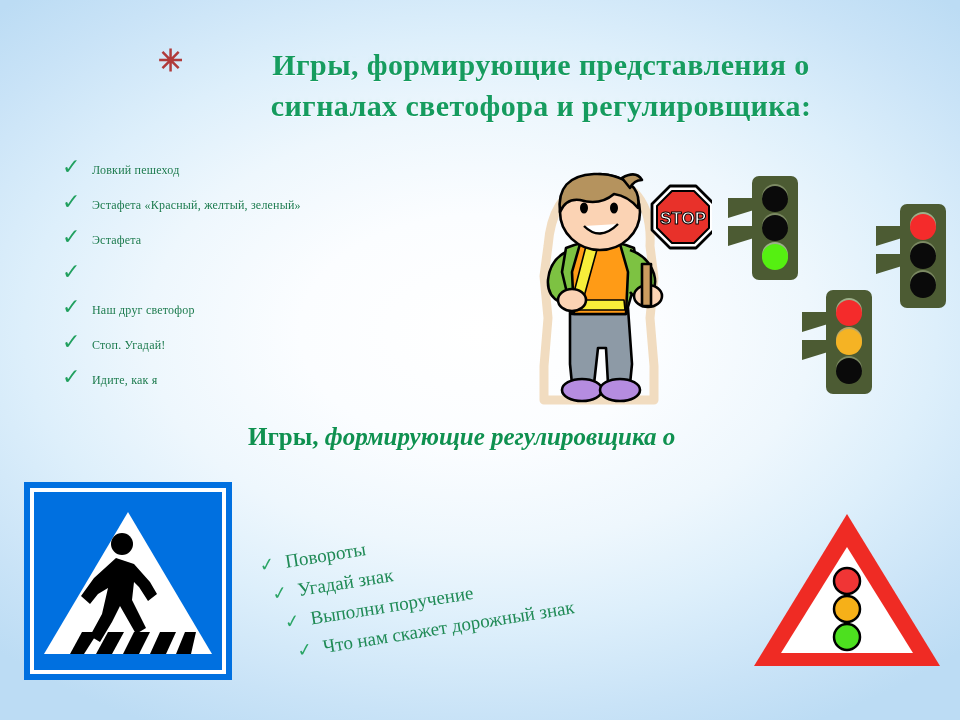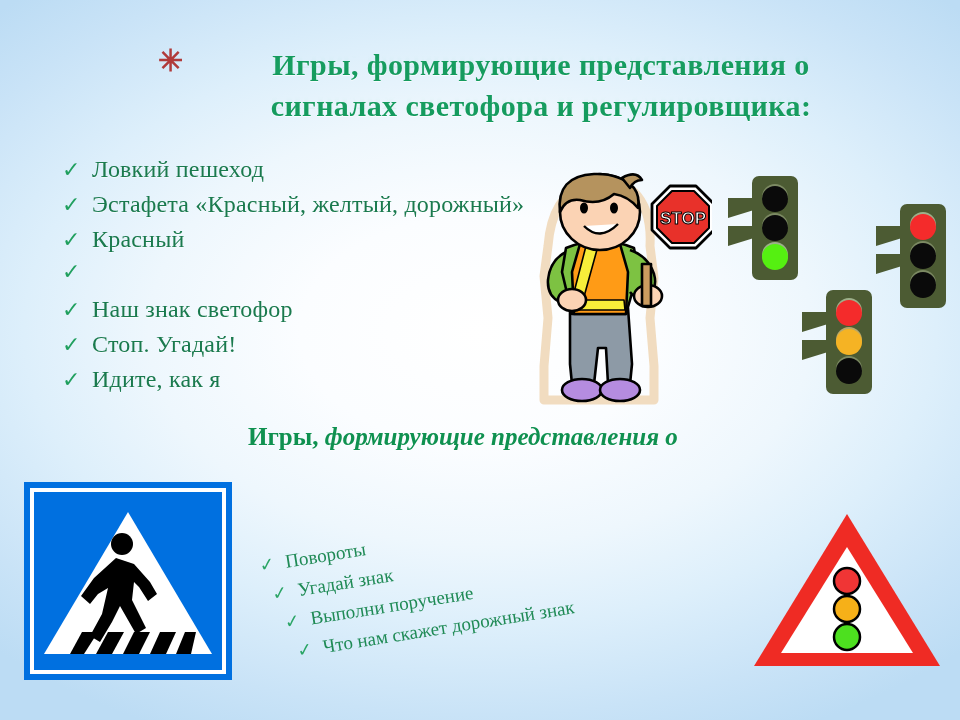--- a/index.html
+++ b/index.html
@@ -51,21 +51,21 @@
   #main-list .row{
     display:flex;align-items:baseline;
     height:35px;
   }
   #main-list .tick{
     width:30px;flex:0 0 30px;
     color:#21a05f;font-size:22px;line-height:1;font-weight:700;
     font-family:"DejaVu Sans", sans-serif;
   }
   #main-list .txt{
-    color:#1a7a4e;font-size:24px;letter-spacing:.2px;
+    color:#1a7a4e;font-size:12px;letter-spacing:.2px;
     text-shadow:0 1px 0 rgba(255,255,255,.55);
   }
   
   #subheading{
     position:absolute;left:248px;top:420px;width:470px;
     font-family:"Liberation Serif", serif;
     font-weight:700;font-style:italic;font-size:25px;line-height:34px;
     color:#0f9150;
     text-shadow:0 1px 0 rgba(255,255,255,.6);
   }
@@ -113,46 +113,46 @@
     </div>
   </div>
 
   <div id="main-list">
     <div class="row">
       <span class="tick">✓</span>
       <span class="txt">Ловкий пешеход</span>
     </div>
     <div class="row">
       <span class="tick">✓</span>
-      <span class="txt">Эстафета «Красный, желтый, дорожный»</span>
-    </div>
-    <div class="row">
-      <span class="tick">✓</span>
-      <span class="txt">Красный</span>
-    </div>
-    <div class="row">
-      <span class="tick">✓</span>
-    </div>
-    <div class="row">
-      <span class="tick">✓</span>
-      <span class="txt">Наш знак светофор</span>
+      <span class="txt">Эстафета «Красный, желтый, зеленый»</span>
+    </div>
+    <div class="row">
+      <span class="tick">✓</span>
+      <span class="txt">Эстафета</span>
+    </div>
+    <div class="row">
+      <span class="tick">✓</span>
+    </div>
+    <div class="row">
+      <span class="tick">✓</span>
+      <span class="txt">Наш друг светофор</span>
     </div>
     <div class="row">
       <span class="tick">✓</span>
       <span class="txt">Стоп. Угадай!</span>
     </div>
     <div class="row">
       <span class="tick">✓</span>
       <span class="txt">Идите, как я</span>
     </div>
   </div>
 
   <div id="subheading">
     <span class="w1">Игры,</span>
-    <span>формирующие представления о</span><br>
+    <span>формирующие регулировщика о</span><br>
   </div>
 
   <div id="skew-list">
     <div class="row r1">
       <span class="tick">✓</span>
       <span class="txt">Повороты</span>
     </div>
     <div class="row r2">
       <span class="tick">✓</span>
       <span class="txt">Угадай знак</span>

